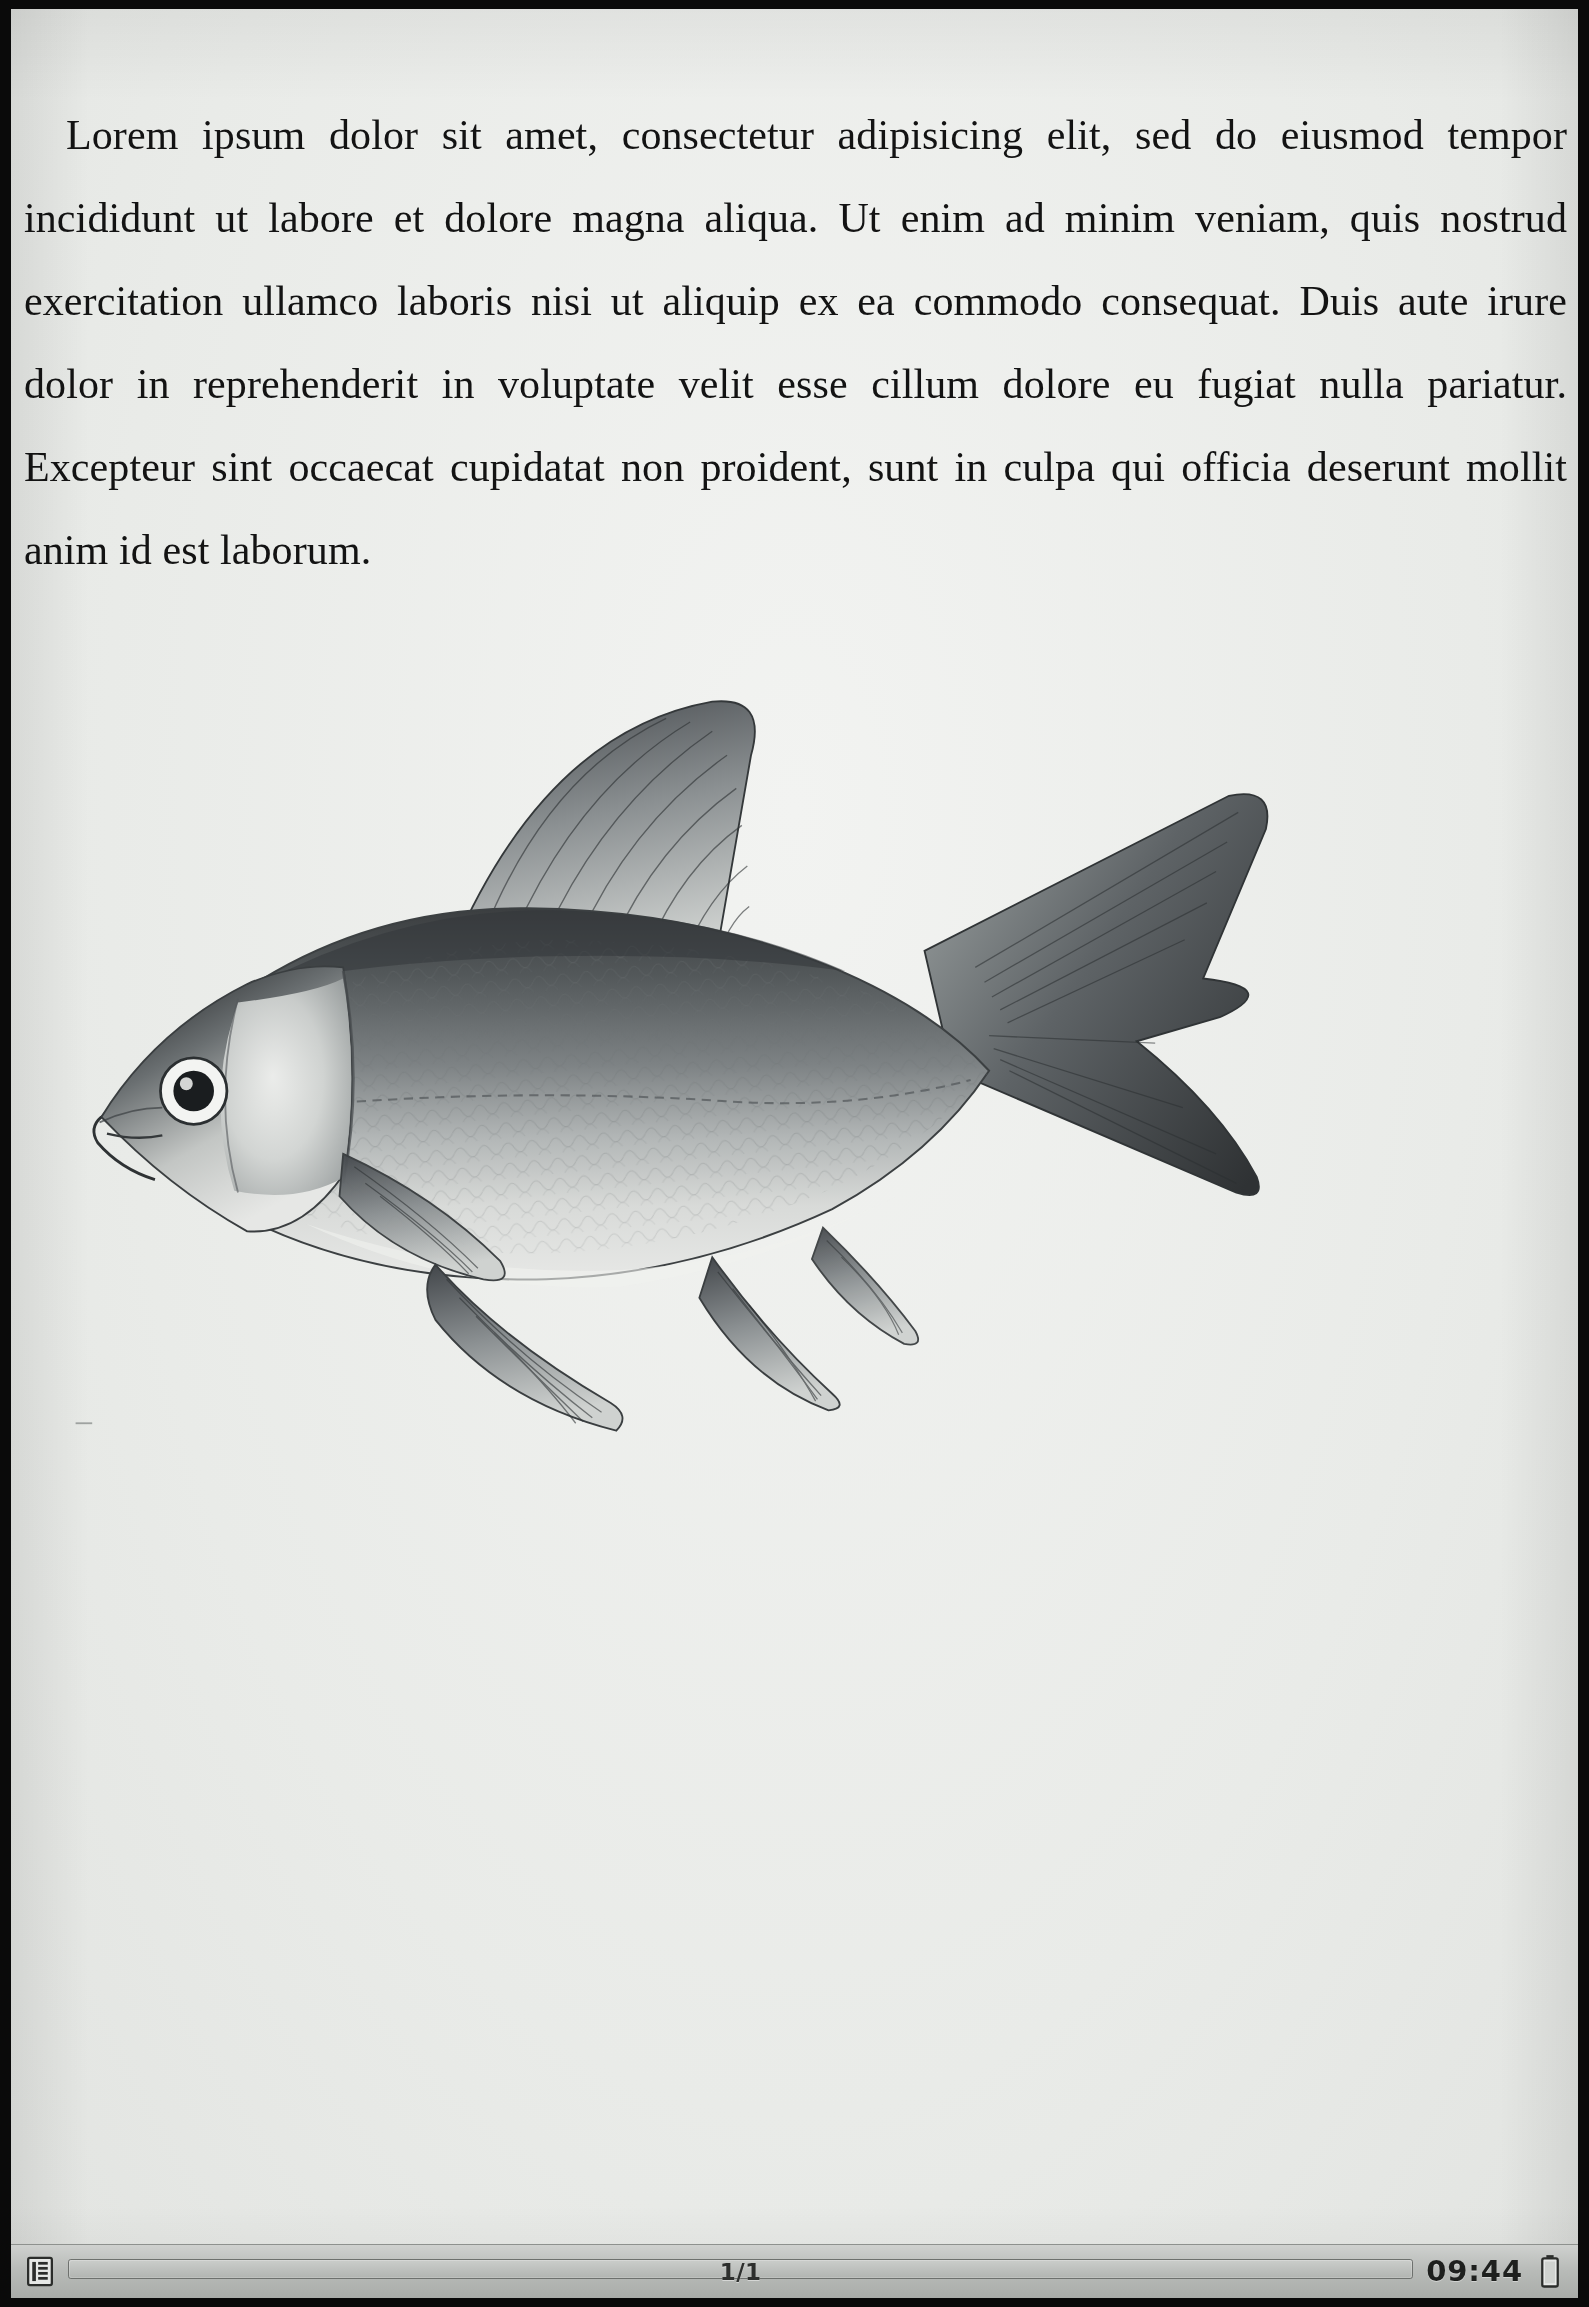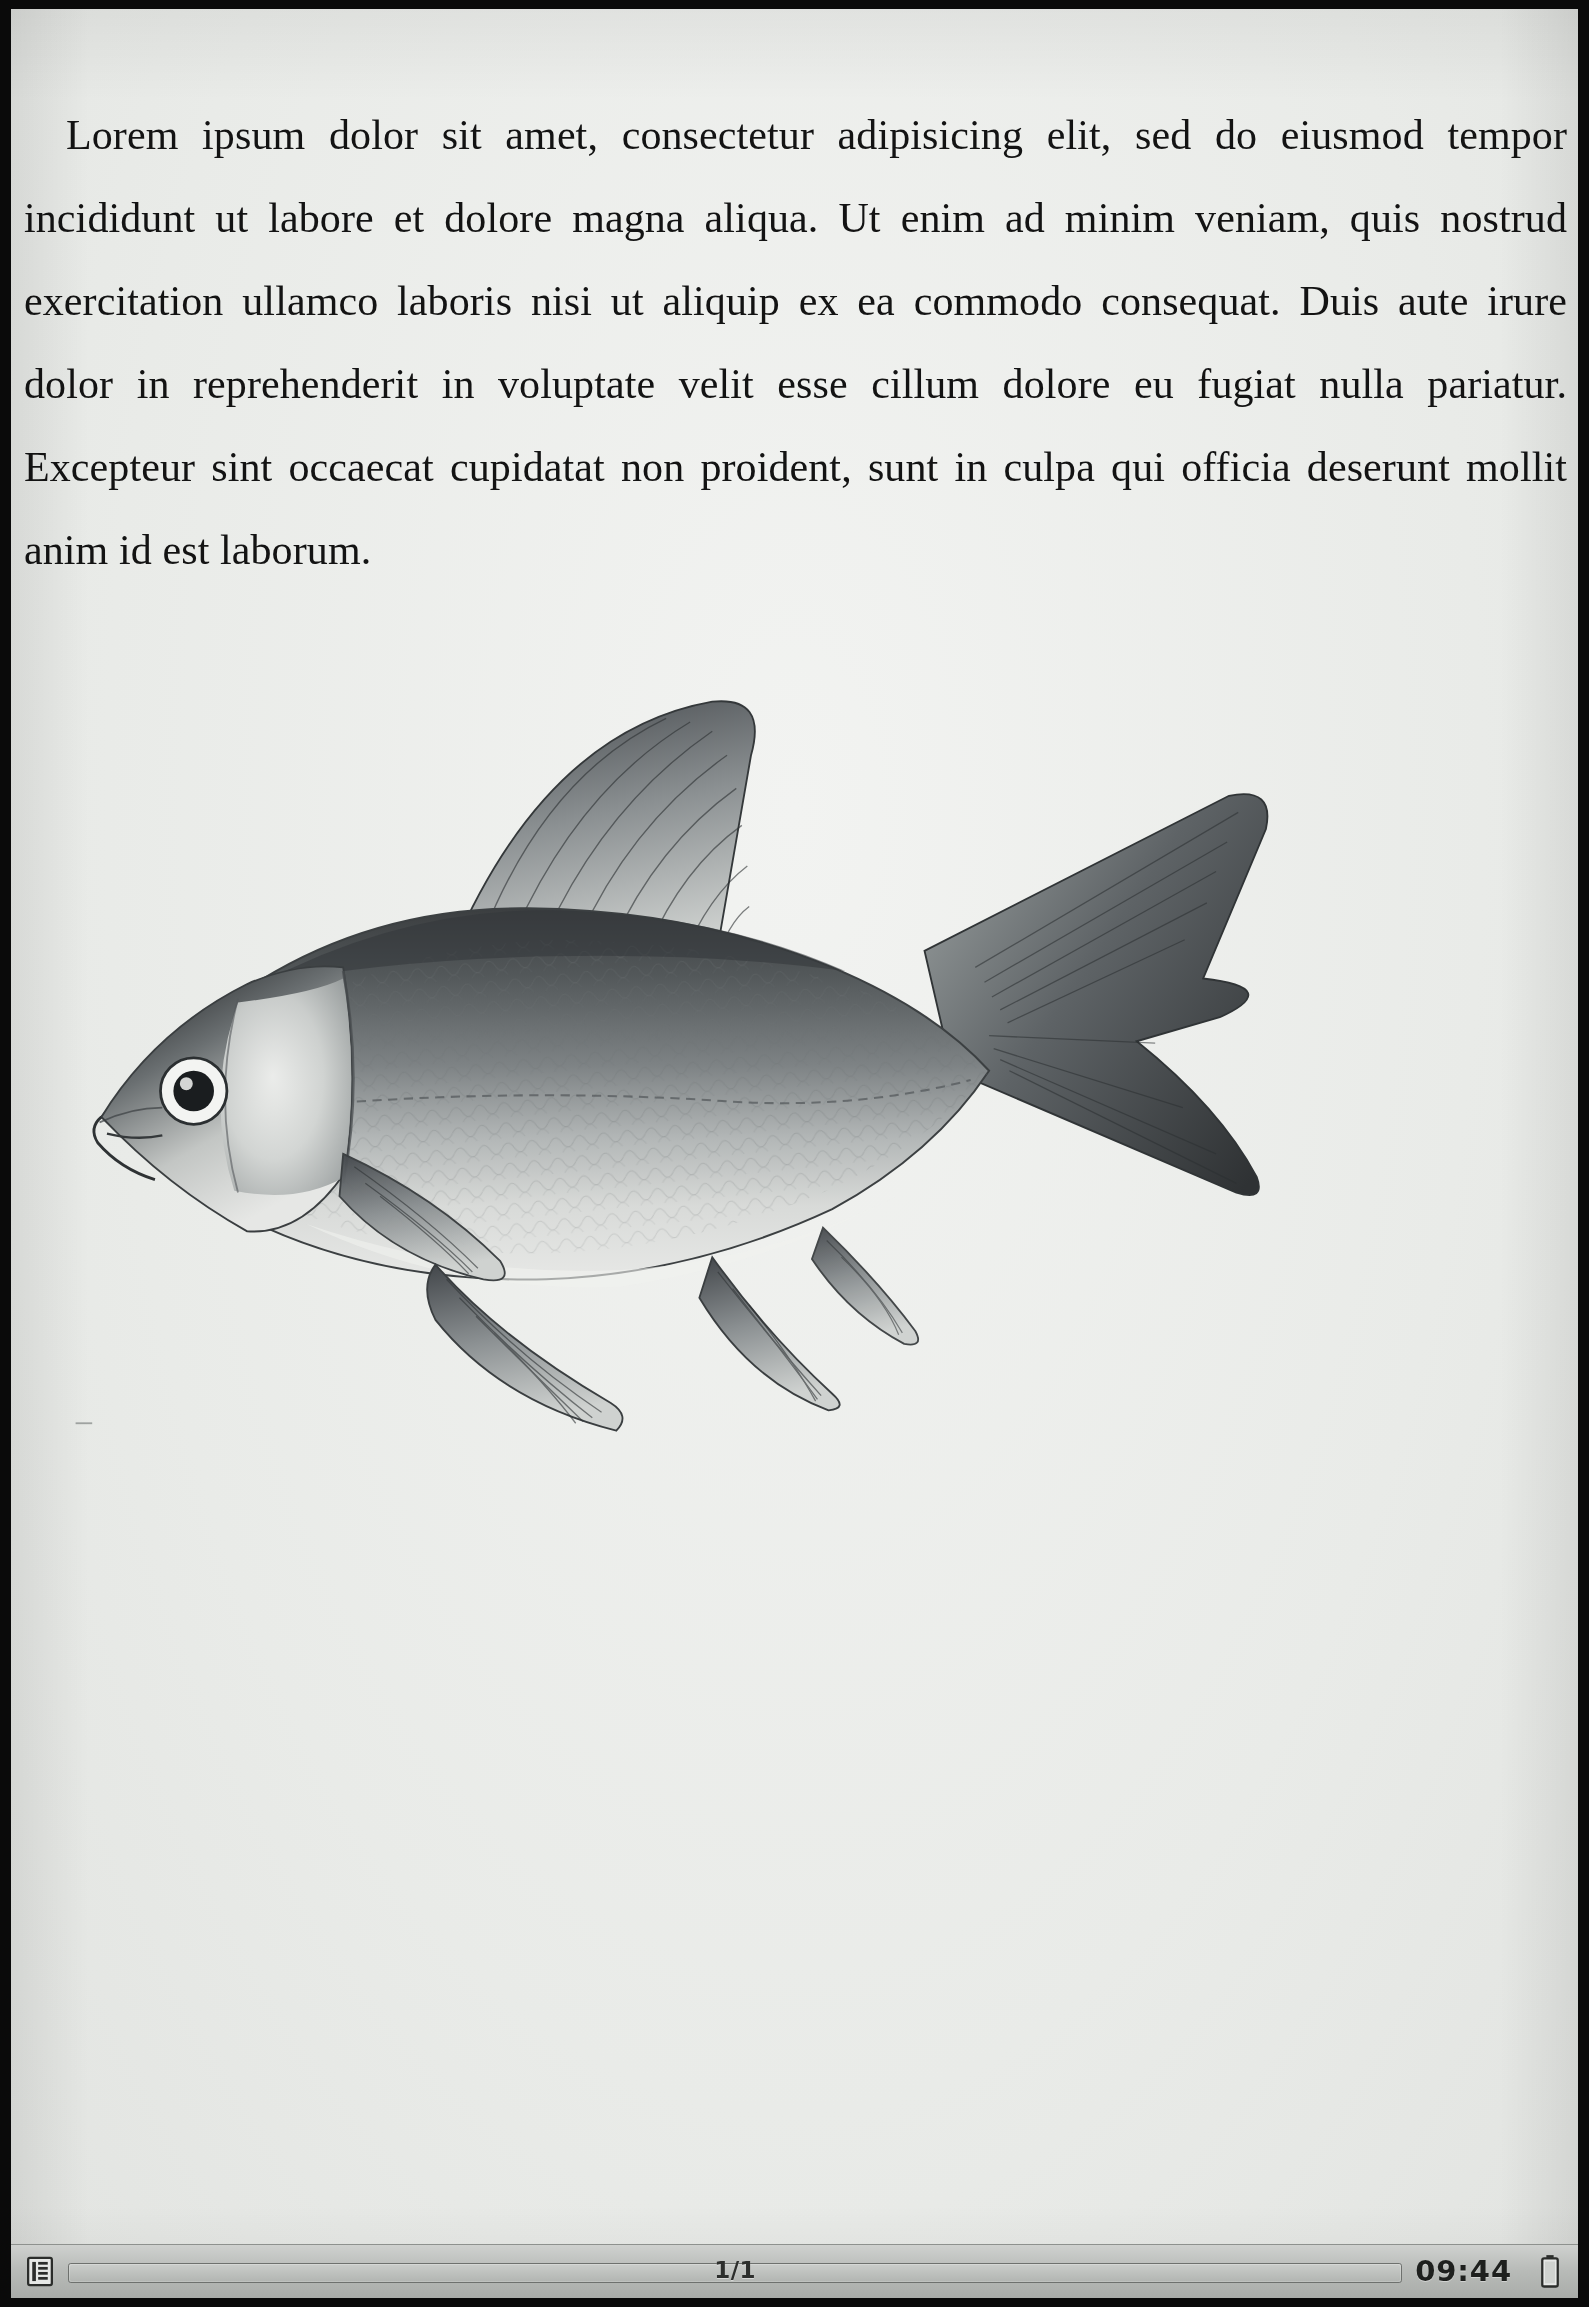--- a/index.html
+++ b/index.html
@@ -94,21 +94,21 @@
     display: flex;
     align-items: center;
     justify-content: center;
   }
   #progress-wrap {
     flex: 1 1 auto;
     position: relative;
     height: 24px;
     margin: 0 13px;
     display: flex;
-    align-items: flex-end;
+    align-items: flex-start;
   }
   #progress-track {
     position: absolute;
     left: 0; right: 0;
     height: 20px;
     border: 0.9px solid #6e716e;
     border-radius: 2.8px;
     background: linear-gradient(to bottom, #d6d8d6, #bec1be);
     box-sizing: border-box;
   }
@@ -128,21 +128,21 @@
     color: #2d2f2d;
     letter-spacing: 0.5px;
     text-shadow: 0 0.9px 0 rgba(255,255,255,0.45);
   }
   #clock {
     flex: 0 0 auto;
     font-size: 29px;
     font-weight: bold;
     color: #1e201e;
     letter-spacing: 0.9px;
-    margin-right: 22px;
+    margin-right: 11px;
     font-family: "DejaVu Sans", sans-serif;
     text-shadow: 0 0.9px 0 rgba(255,255,255,0.4);
   }
 </style>
 </head>
 <body>
 
 <div id="device">
 
   <div id="page-surface">

